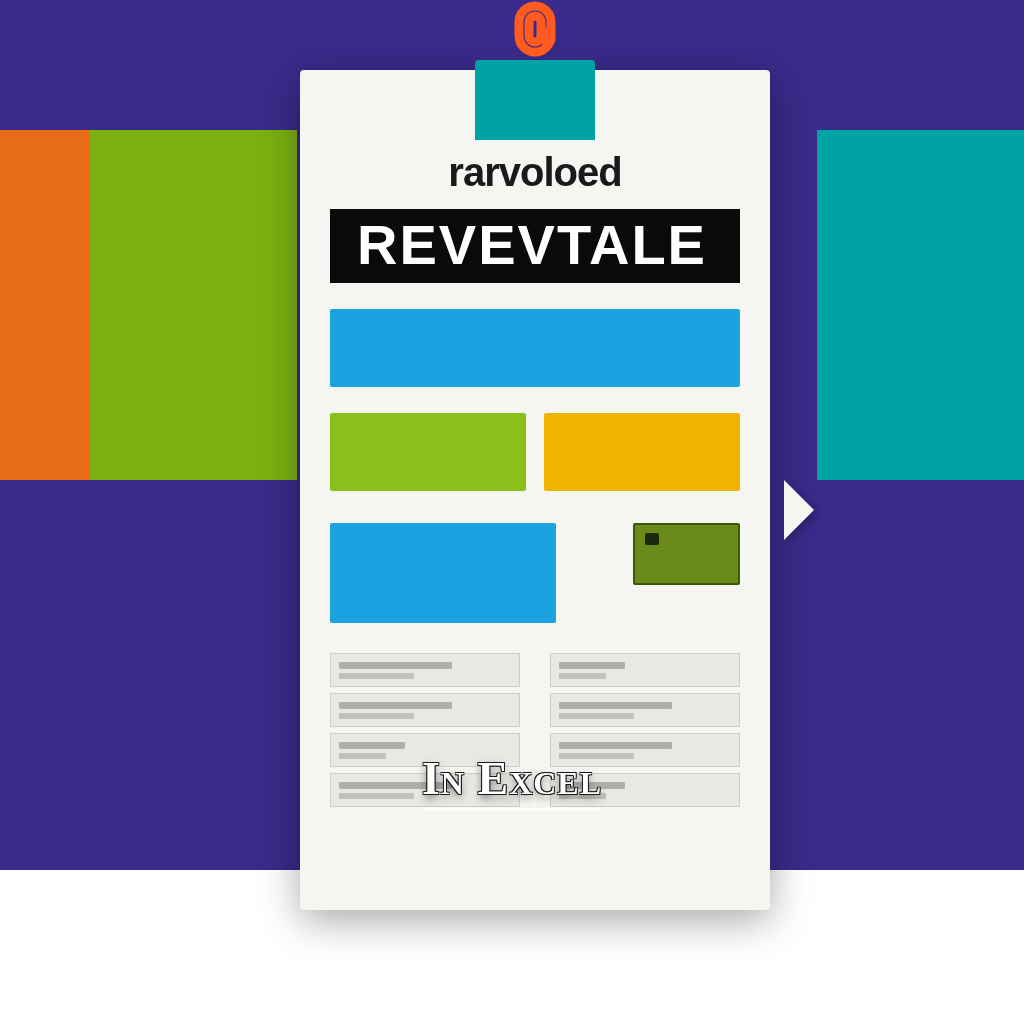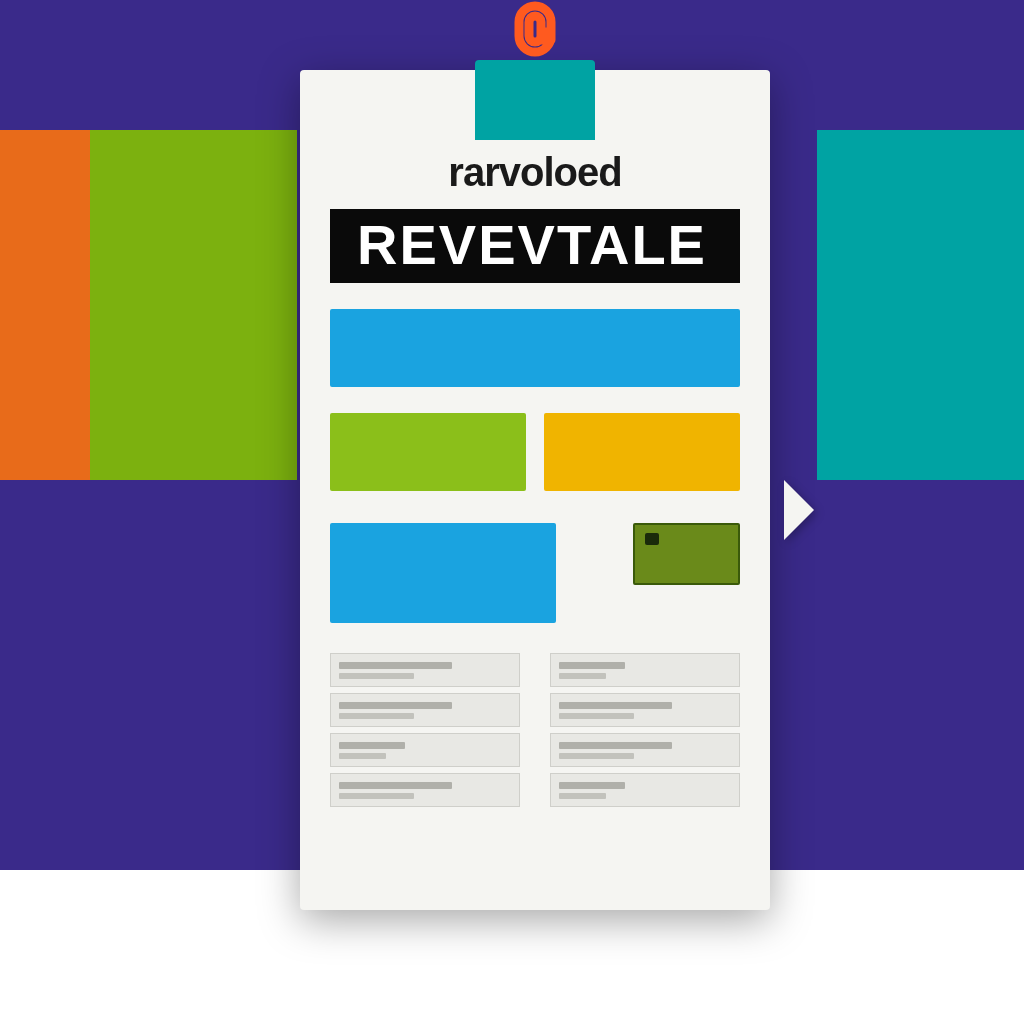--- a/index.html
+++ b/index.html
@@ -236,15 +236,16 @@
         <div class="tcell"></div>
         <div class="tcell short"></div>
       </div>
     </div>
   </div>
 
   <div class="arrow-right"></div>
 
   <div class="caption">
     <br>
+    <span class="line">In Excel</span>
   </div>
 
 </div>
 
 </body></html>

